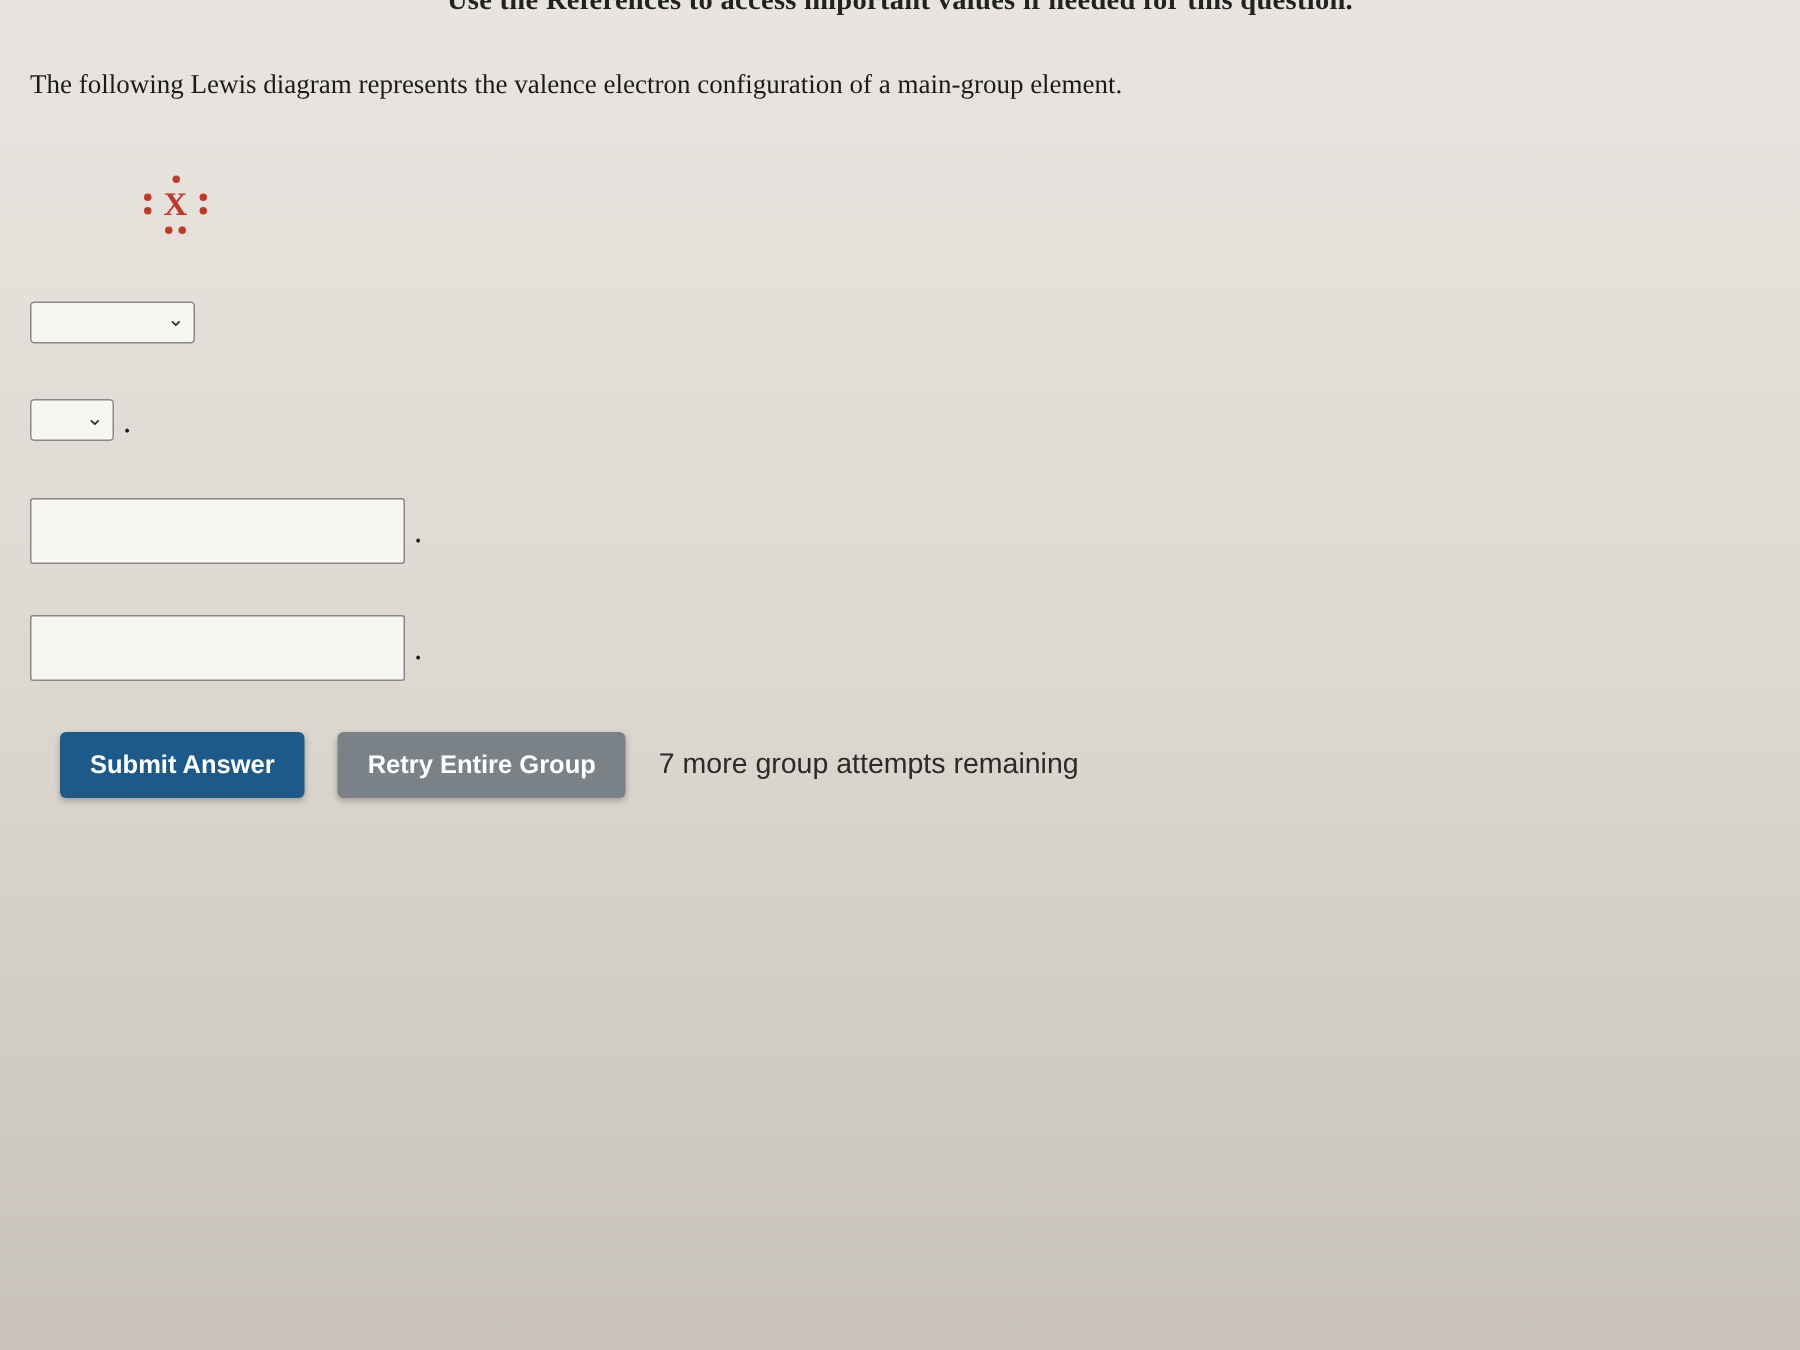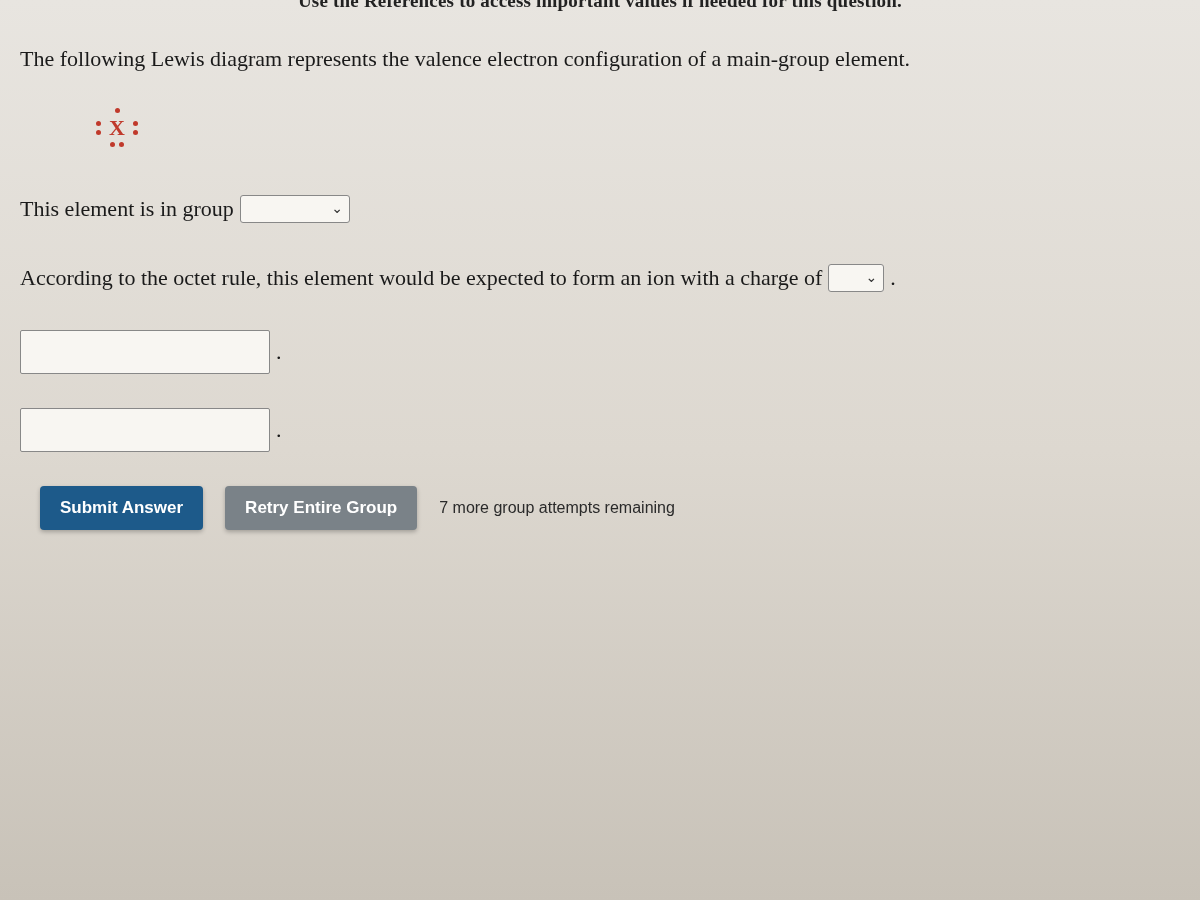--- a/index.html
+++ b/index.html
@@ -15,23 +15,23 @@
     .top-cut {
       font-size: 19px;
       font-weight: bold;
       text-align: center;
       padding-top: 0;
       margin-top: -10px;
       color: #222;
       letter-spacing: 0.2px;
     }
     .intro {
-      font-size: 22px;
+      font-size: 18px;
       margin-top: 32px;
-      margin-bottom: 30px;
+      margin-bottom: 44px;
       line-height: 1.4;
     }
     .lewis-container {
       margin-left: 75px;
       margin-bottom: 40px;
     }
     .lewis {
       color: #c0392b;
       font-weight: bold;
       font-size: 24px;
@@ -130,21 +130,21 @@
       background: #1d5a8a;
       color: #fff;
     }
     .btn-secondary {
       background: #7a8288;
       color: #fff;
       text-align: center;
     }
     .attempts {
       font-family: Arial, Helvetica, sans-serif;
-      font-size: 16px;
+      font-size: 19px;
       color: #2a2a2a;
     }
   </style>
 </head>
 <body>
 
 <div class="top-cut">Use the References to access important values if needed for this question.</div>
 
 <p class="intro">The following Lewis diagram represents the valence electron configuration of a main-group element.</p>
 
@@ -165,28 +165,26 @@
       </span>
     </div>
     <div class="row">
       <span class="dot"></span>
         <span class="dot"></span>
     </div>
   </div>
 </div>
 
 <div class="line">
-  <span>This element is in group</span>
   <span class="select-box">
     <span class="chevron">⌄</span>
   </span>
 </div>
 
 <div class="line">
-  <span>According to the octet rule, this element would be expected to form an ion with a charge of</span>
   <span class="select-box small">
     <span class="chevron">⌄</span>
   </span>
   <span class="period">.</span>
 </div>
 
 <div class="line">
   <input type="text" class="text-input wide" style="">
   <span class="period">.</span>
 </div>

